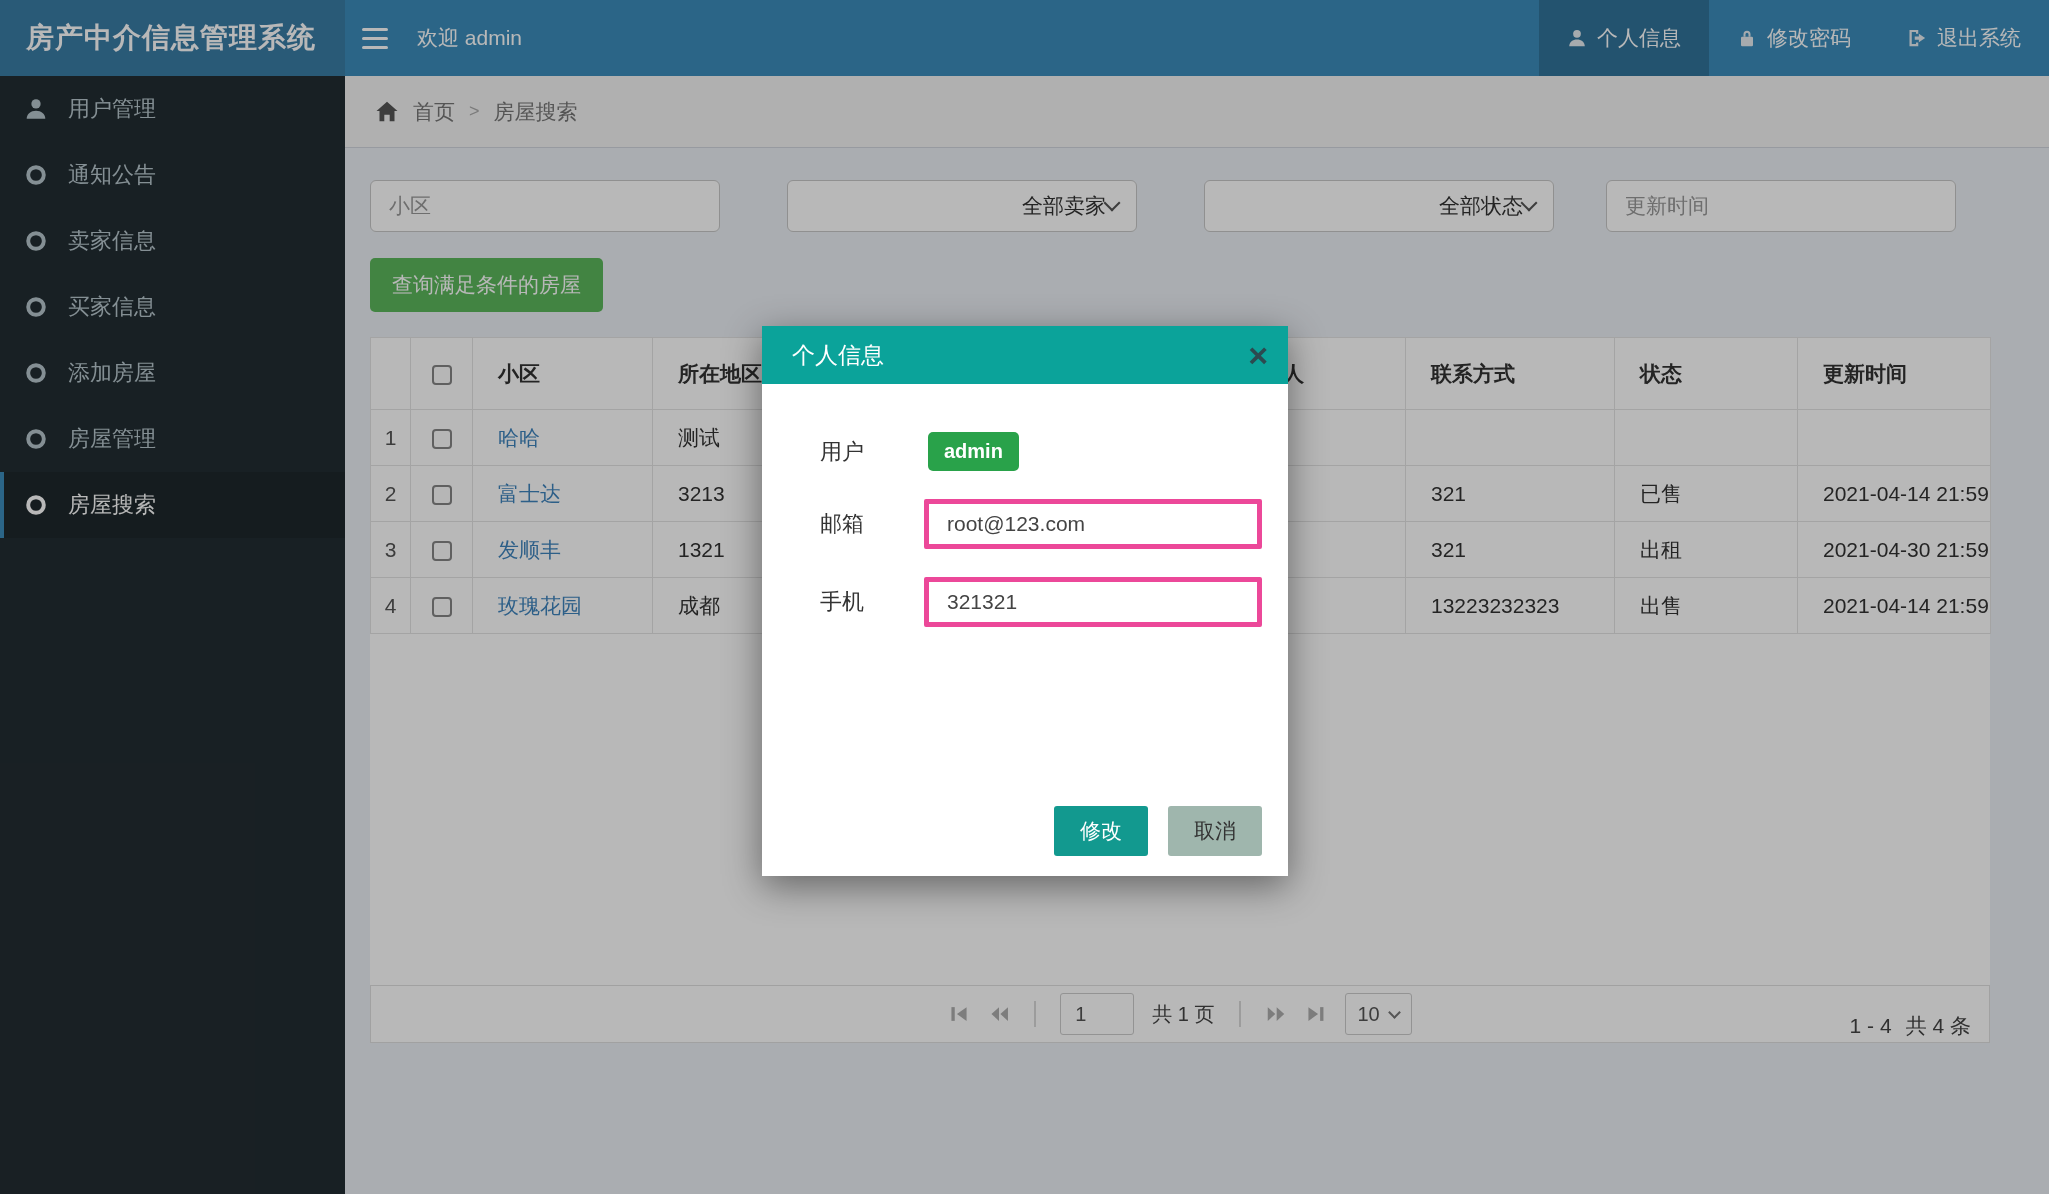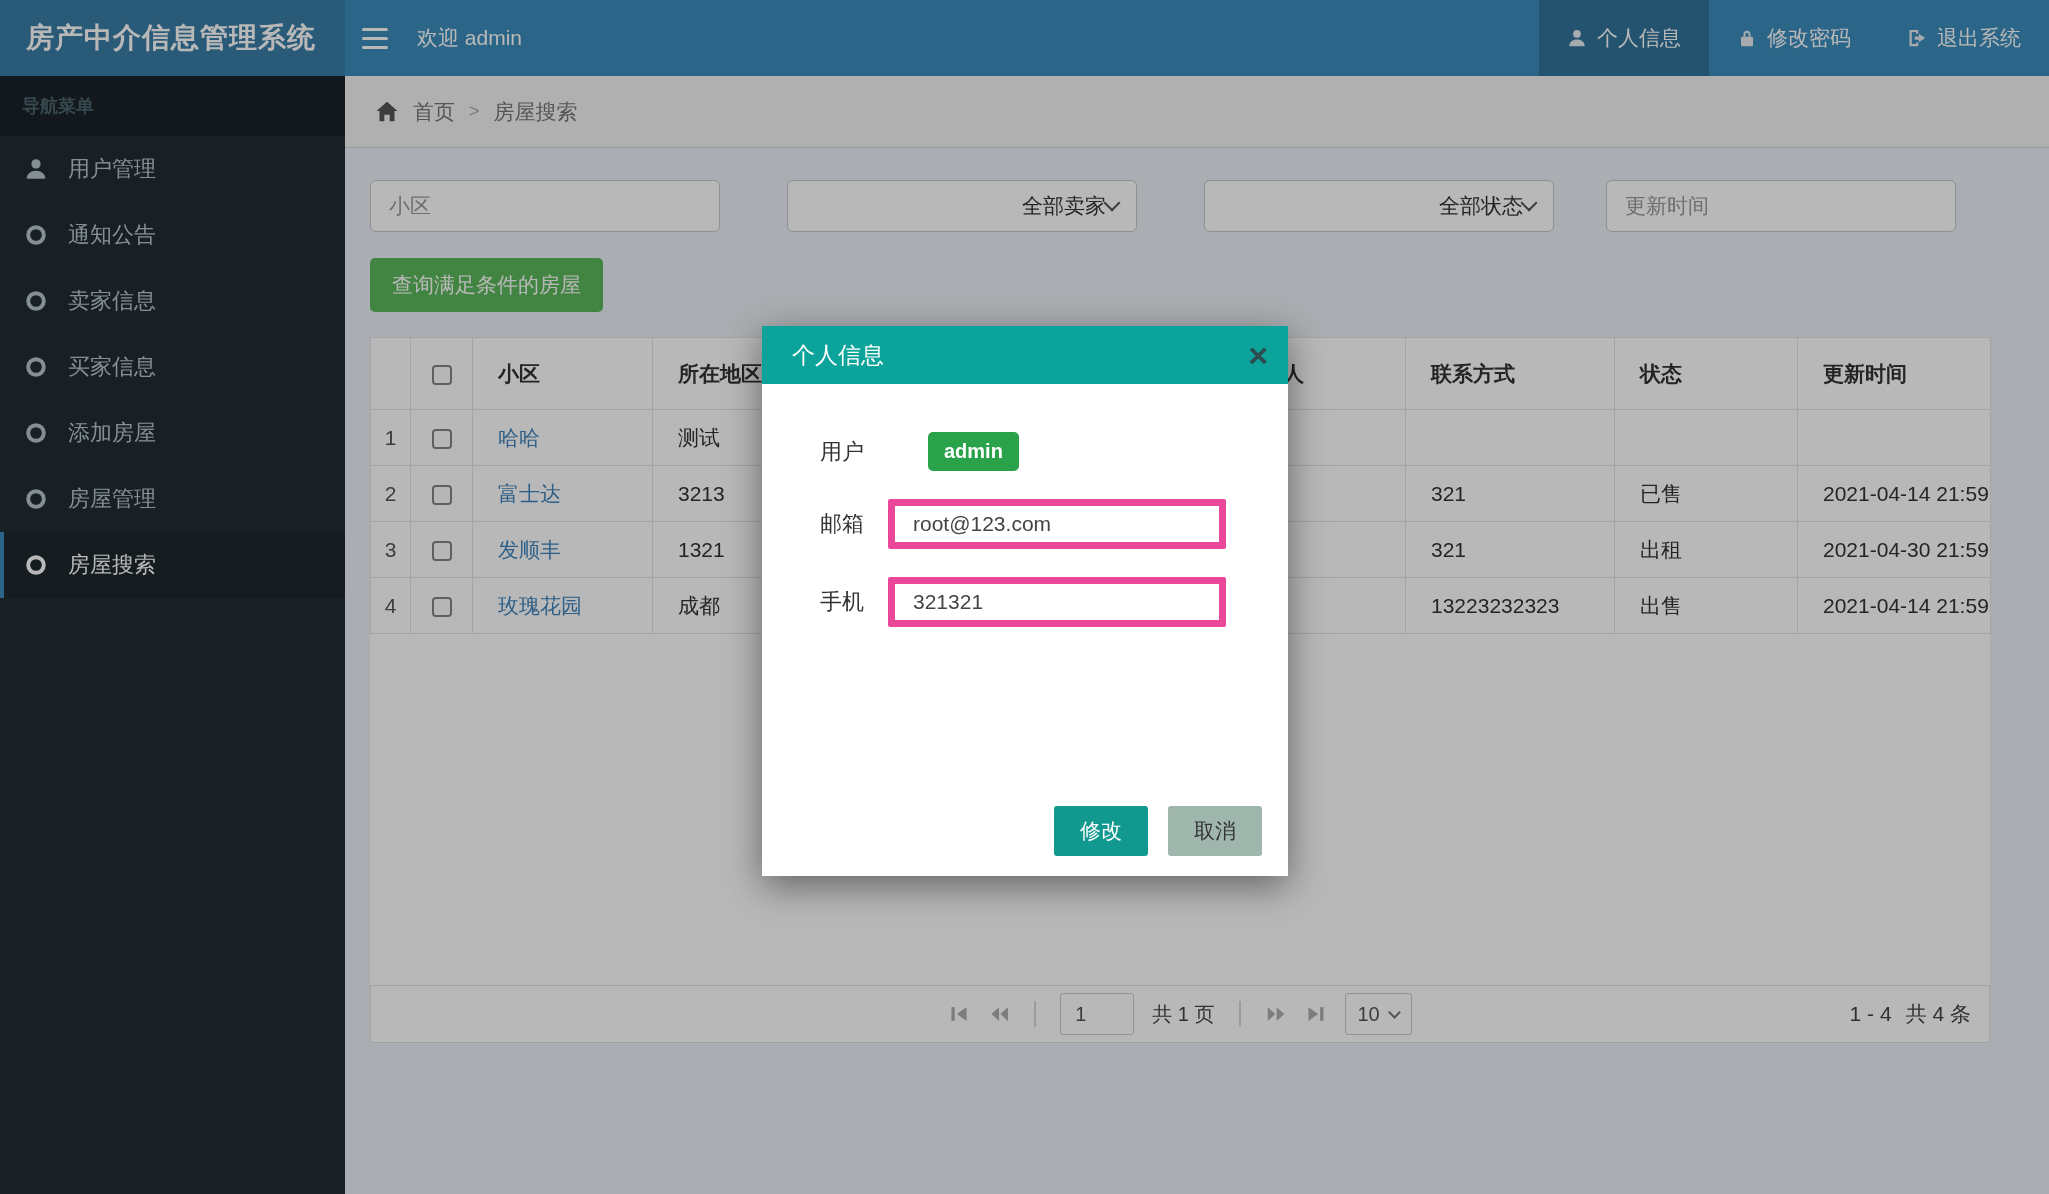--- a/index.html
+++ b/index.html
@@ -66,36 +66,36 @@
   .pager { margin-top:auto; border:1px solid #e0e0e0; height:58px; position:relative;
            display:flex; align-items:center; justify-content:center; gap:18px; color:#8d8d8d; font-size:20px; }
   .pg-ico { width:22px; height:22px; fill:#adadad; cursor:pointer; }
   .pg-sep { width:2px; height:26px; background:#d8d8d8; margin:0 6px; }
   .pg-input { width:74px; height:42px; border:1px solid #ccc; border-radius:3px; font-size:20px;
               padding-left:14px; color:#555; font-family:inherit; background:#fff; }
   .pg-total { color:#444; }
   .pg-size { display:flex; align-items:center; gap:10px; border:1px solid #ccc; border-radius:3px;
              height:42px; padding:0 12px; background:#fff; color:#555; cursor:pointer; }
   .pg-size .chev { width:9px; height:9px; border-color:#777; margin-top:-4px; }
-  .pg-range { position:absolute; right:18px; top:0; height:100%; display:flex; align-items:center; gap:14px;
+  .pg-range { position:absolute; right:18px; top:12px; height:100%; display:flex; align-items:center; gap:14px;
               color:#444; font-size:21px; }
 
   
   .overlay { position:absolute; left:0; top:0; width:2049px; height:1194px; background:rgba(0,0,0,0.28); z-index:50; }
   .modal { position:absolute; left:762px; top:326px; width:526px; height:550px; background:#fff; z-index:60;
            box-shadow:0 10px 35px rgba(0,0,0,0.45); display:flex; flex-direction:column; }
   .modal-head { background:#0ba39a; height:58px; display:flex; align-items:center; padding:0 20px 0 30px; }
   .modal-title { color:#fff; font-size:23px; }
   .modal-close { margin-left:auto; color:#2c4a50; font-size:34px; line-height:1; cursor:pointer; font-weight:bold; }
   .modal-body { padding:48px 0 0 58px; flex:1; }
   .m-row { display:flex; align-items:center; margin-bottom:28px; }
   .m-label { width:68px; font-size:22px; color:#333; flex-shrink:0; }
   .badge { background:#29a24a; color:#fff; font-weight:bold; font-size:20px; border-radius:5px; padding:8px 16px;margin-left:40px; }
-  .m-input { width:338px; height:50px; border:7px solid #ec4899; border-radius:2px; font-size:21px;
-             padding-left:18px; color:#444; font-family:inherit; outline:none; }
+  .m-input { width:338px; height:50px; border:5px solid #ec4899; border-radius:2px; font-size:21px;
+             padding-left:18px; color:#444; font-family:inherit; outline:none;margin-left:36px; }
   .modal-foot { display:flex; justify-content:flex-end; gap:20px; padding:0 26px 20px; }
   .btn { border:none; border-radius:3px; font-size:21px; font-family:inherit; padding:11px 26px; cursor:pointer; }
   .btn-ok { background:#12998f; color:#fff; }
   .btn-cancel { background:#9fb6ad; color:#333; }
 </style>
 </head>
 <body>
 
 <div class="topbar">
   <div class="logo">房产中介信息管理系统</div>
@@ -128,21 +128,20 @@
           </svg>
         <span>退出系统</span>
       </div>
     </div>
   </div>
 </div>
 
 <div class="body-row">
 
   <div class="sidebar">
-    <div class="side-heading">导航菜单</div>
     <div class="side-item">
       <svg viewBox="0 0 16 16">
           <circle cx="8" cy="4.6" r="3.1"></circle>
           <path d="M1.8 14.5c0-3.4 2.8-5.4 6.2-5.4s6.2 2 6.2 5.4z"></path>
         </svg>
       <span>用户管理</span>
     </div>
     <div class="side-item">
       <svg viewBox="0 0 16 16">
           <circle cx="8" cy="8" r="5.2" fill="none" stroke="#b8c7ce" stroke-width="2.6"></circle>

